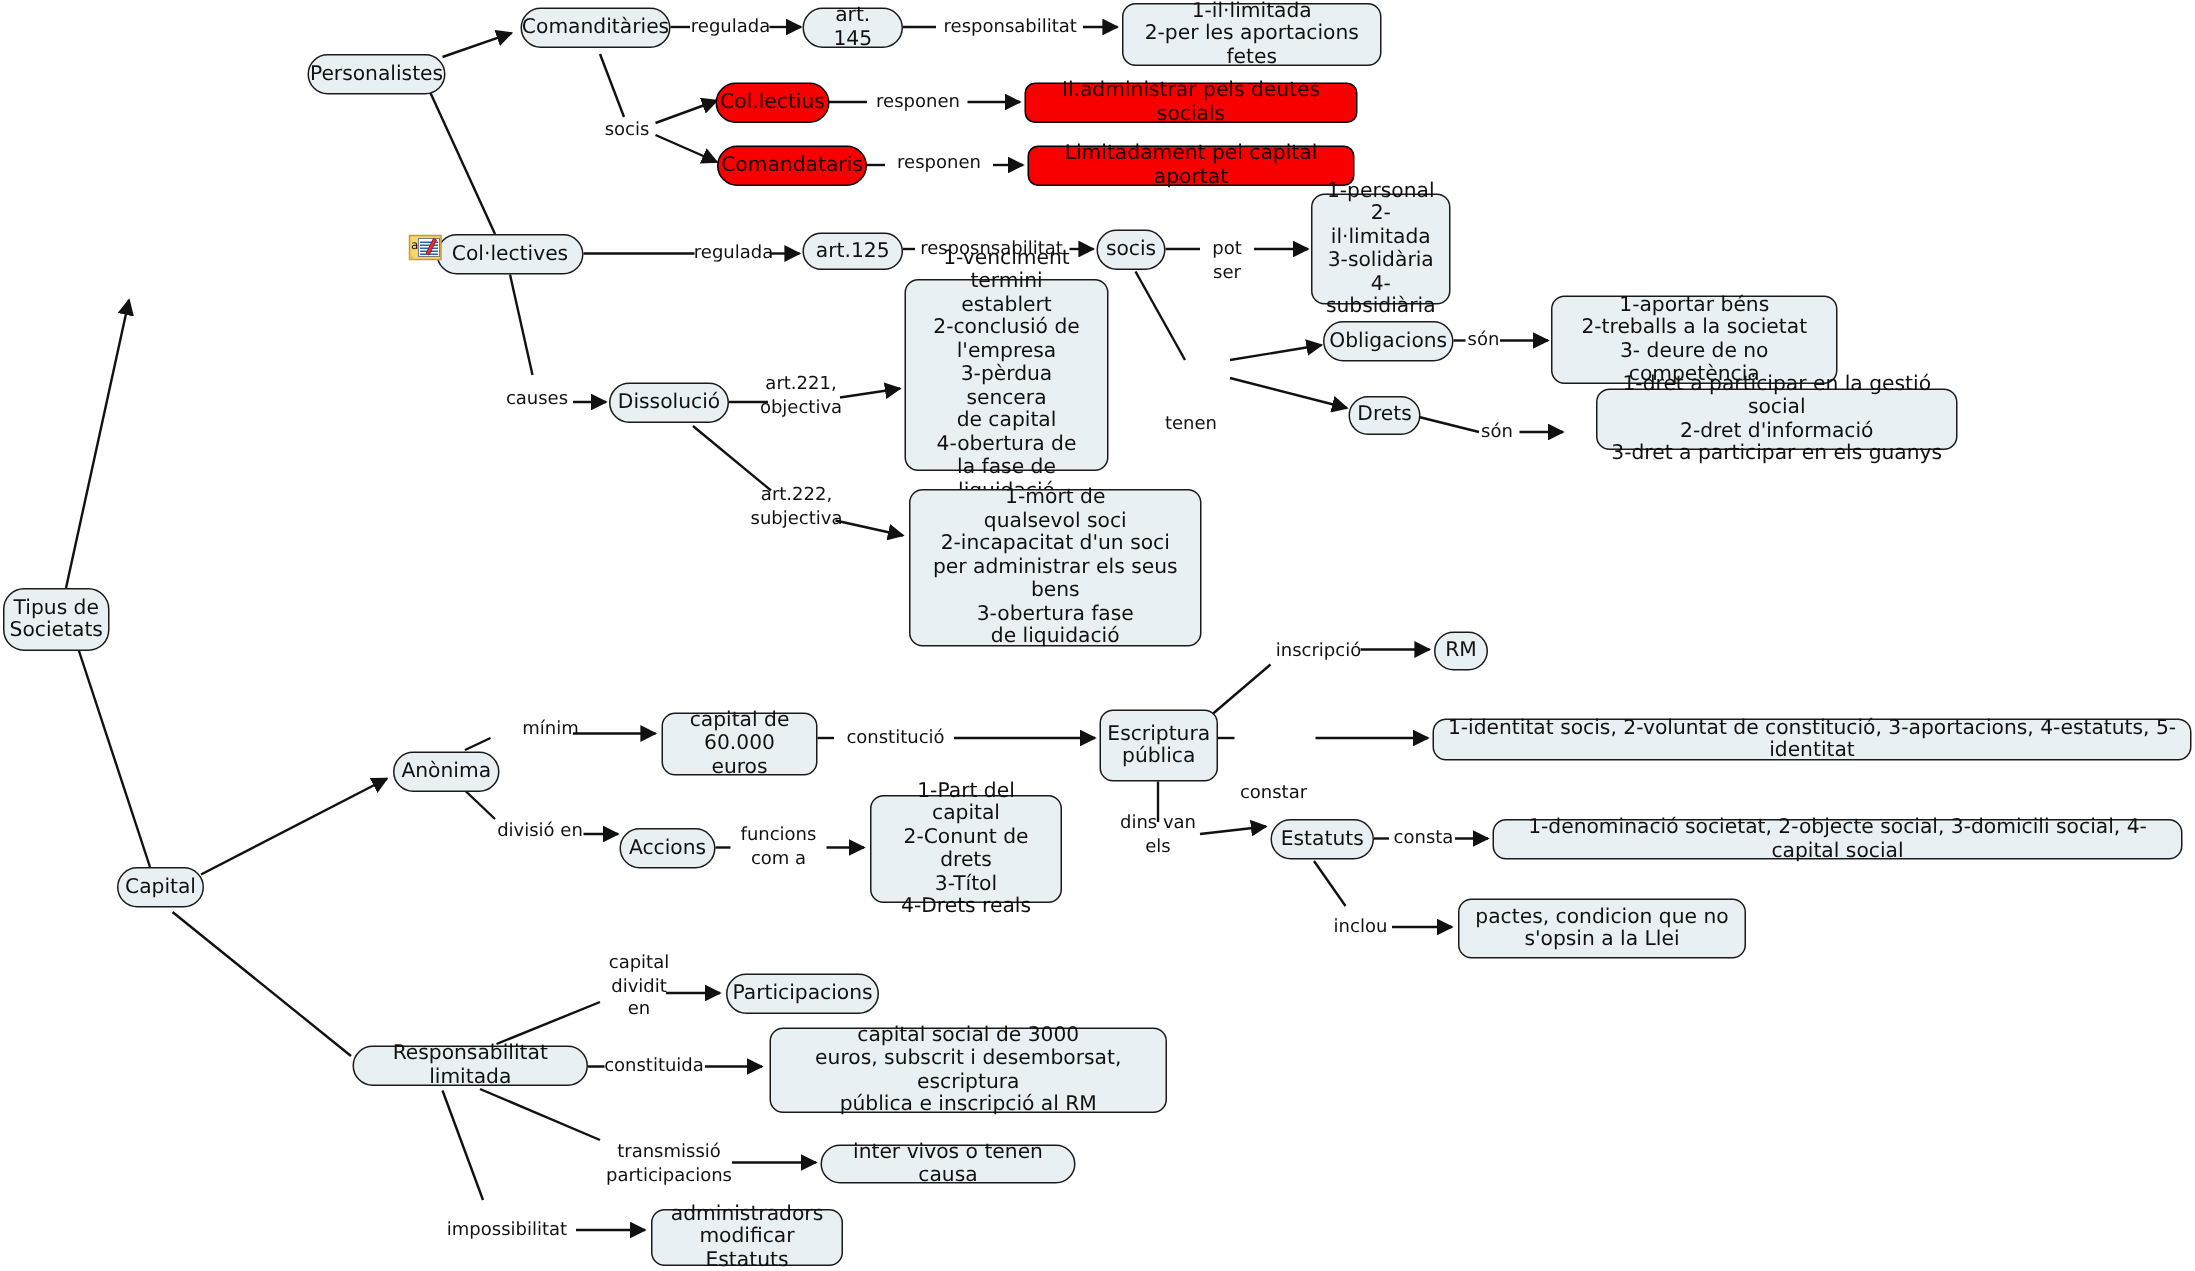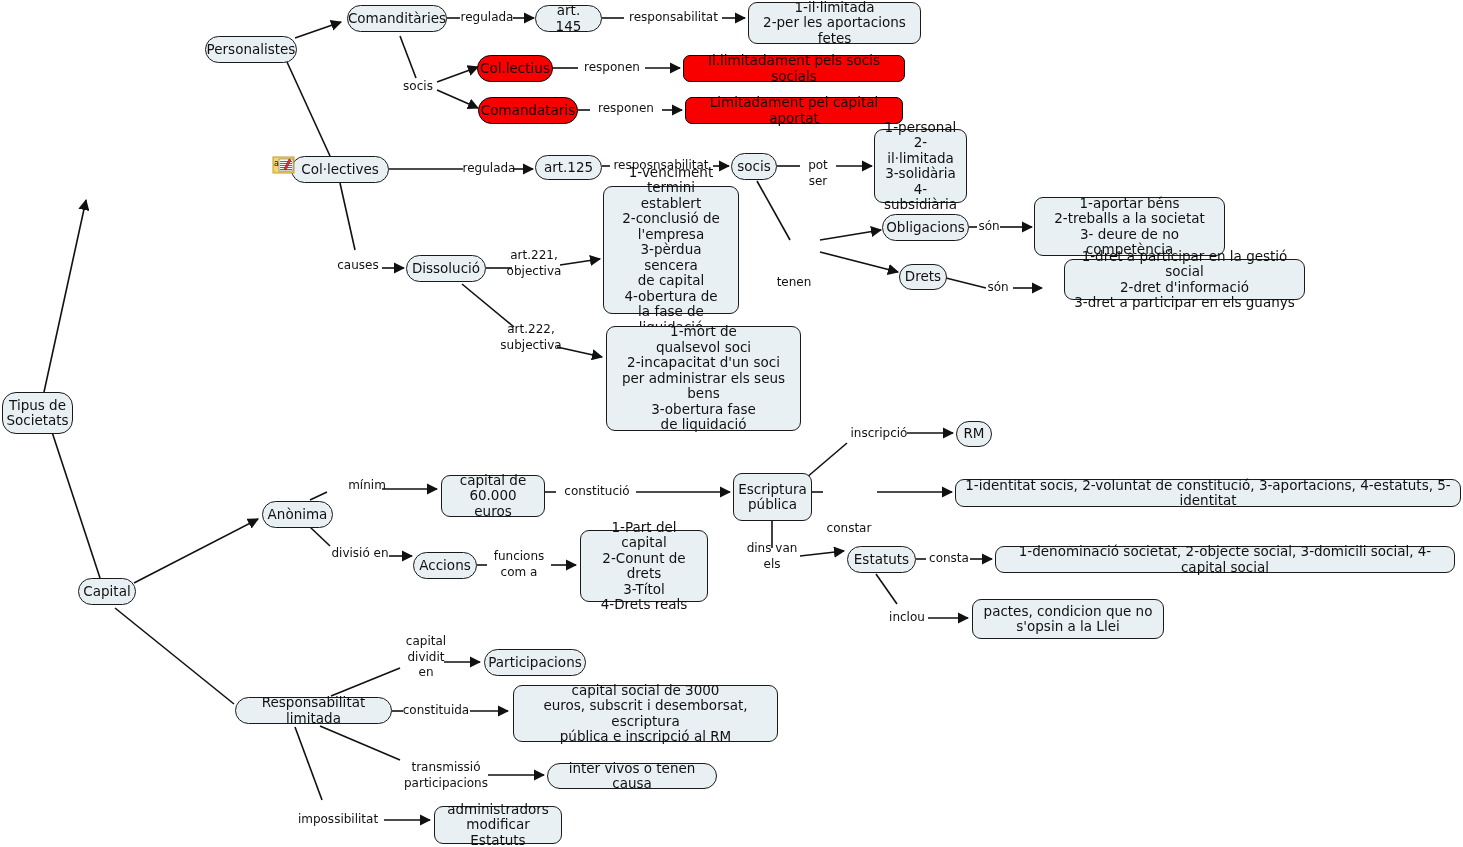--- a/index.html
+++ b/index.html
@@ -191,21 +191,21 @@
 
   <div class="node pill" style="left:347px; top:5px; width:100px; height:27px;">Comanditàries</div>
 
   <div class="node pill" style="left:535px; top:5px; width:67px; height:27px;">art. 145</div>
 
   <div class="node" style="left:748px; top:2px; width:173px; height:42px;">1-il·limitada
 2-per les aportacions fetes</div>
 
   <div class="node red pill" style="left:477px; top:55px; width:76px; height:27px;">Col.lectius</div>
 
-  <div class="node red" style="left:683px; top:55px; width:222px; height:27px;">Il.limitadament pels socis socials</div>
+  <div class="node red" style="left:683px; top:55px; width:222px; height:27px;">Il.administrar pels deutes socials</div>
 
   <div class="node red pill" style="left:478px; top:97px; width:100px; height:27px;">Comandataris</div>
 
   <div class="node red" style="left:685px; top:97px; width:218px; height:27px;">Limitadament pel capital aportat</div>
 
   <div class="node pill" style="left:291px; top:156px; width:98px; height:27px;">Col·lectives</div>
 
   <svg class="note-icon" style="left:272px; top:155px;" viewBox="0 0 24 20">
     <rect x="1" y="2" width="21" height="16" fill="#f5d76e" stroke="#c49a2a" stroke-width="1"></rect>
     <rect x="7" y="4" width="14" height="12" fill="#ffffff" stroke="#7a7a7a" stroke-width="0.7"></rect>

